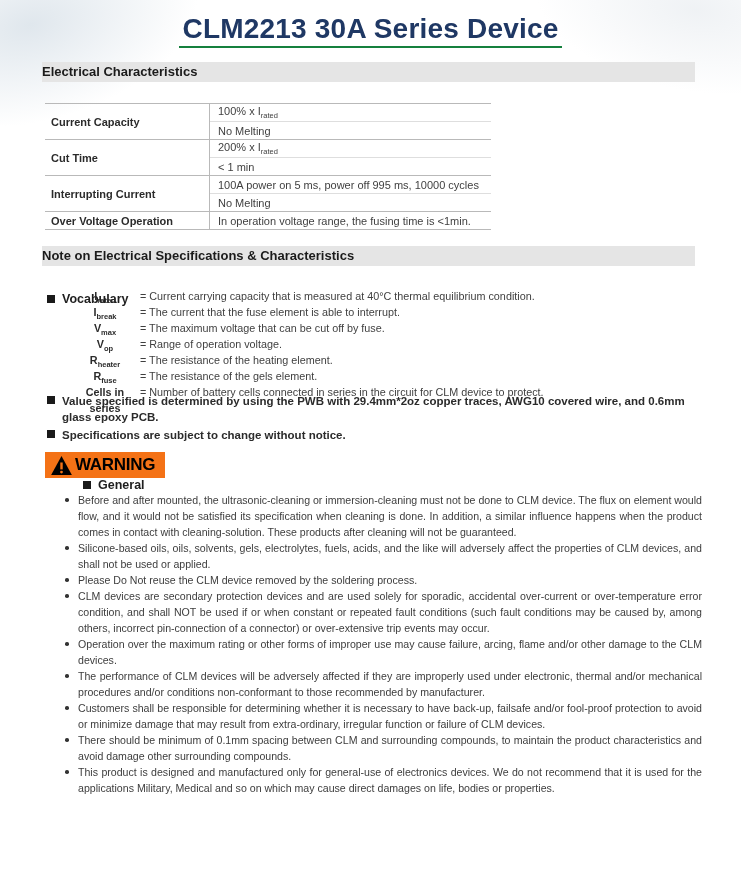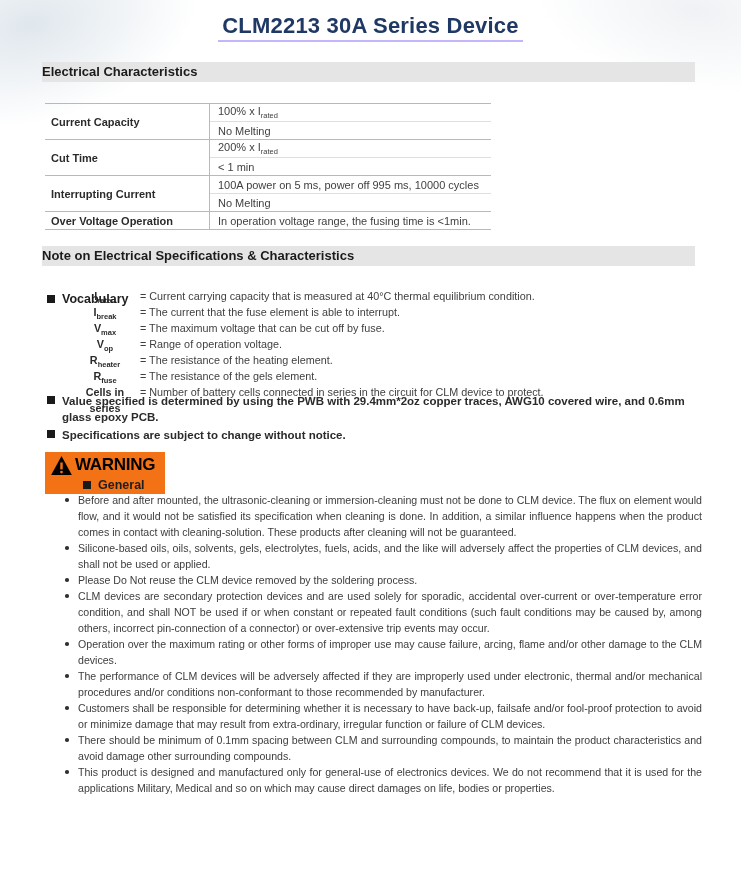--- a/index.html
+++ b/index.html
@@ -13,22 +13,22 @@
     background:radial-gradient(ellipse at 35% 35%, rgba(198,211,222,0.55), rgba(255,255,255,0) 62%);
     transform:rotate(-14deg); border-radius:50%;
   }
   .swoosh-right {
     position:absolute; top:-60px; right:-80px; width:320px; height:160px;
     background:radial-gradient(ellipse at 60% 40%, rgba(220,226,232,0.45), rgba(255,255,255,0) 60%);
     transform:rotate(10deg); border-radius:50%;
   }
   .title-row { position:absolute; top:13px; left:0; width:741px; text-align:center; }
   .doc-title {
-    display:inline-block; font-size:22px; font-weight:bold; color:#1F3864;
-    border-bottom:2px solid #c4b5fd; padding:0 4px 1px 4px; letter-spacing:0.2px;
+    display:inline-block; font-size:28px; font-weight:bold; color:#1F3864;
+    border-bottom:2px solid #15803d; padding:0 4px 1px 4px; letter-spacing:0.2px;
   }
   .sec-bar {
     position:absolute; left:42px; width:653px; height:20px; background:#e5e5e5;
     font-size:13px; font-weight:bold; color:#1b1b1b; line-height:20px; 
   }
   .sec-elec { top:62px; }
   .sec-note { top:246px; }
 
   table.elec { position:absolute; top:103px; left:45px; width:446px; border-collapse:collapse;
     border-bottom:1px solid #b9b9b9; table-layout:fixed; }
@@ -50,21 +50,21 @@
   .vrow { display:flex; height:16px; line-height:16px; font-size:10.8px; }
   .vterm { width:70px; flex:0 0 auto; font-weight:bold; color:#2b2b2b; }
   .vdef { color:#3f3f3f; }
 
   .notes { position:absolute; top:393px; left:47px; width:648px; }
   .nrow { display:flex; align-items:flex-start; margin-bottom:2px; }
   .nrow .ntext { font-size:11.5px; font-weight:bold; color:#2b2b2b; line-height:16px; }
 
   .warning-box {
     position:absolute; top:452px; left:45px; height:26px; background:#f47216;
-    display:flex; align-items:center; padding:0 10px 16px 6px; gap:3px;
+    display:flex; align-items:center; padding:0 10px 0 6px; gap:3px;
   }
   .warning-box .wtext { font-size:17px; font-weight:bold; color:#000; letter-spacing:-0.3px; }
   .warning-box svg { display:block; }
 
   .bullet-list { position:absolute; top:492px; left:62px; width:640px; }
   .wrow { position:relative; padding-left:16px; font-size:10.6px; line-height:16px;
     text-align:justify; color:#3d3d3d; }
   .wrow .dot { position:absolute; left:3px; top:6px; width:3.5px; height:3.5px;
     border-radius:50%; background:#333; }
 </style>

